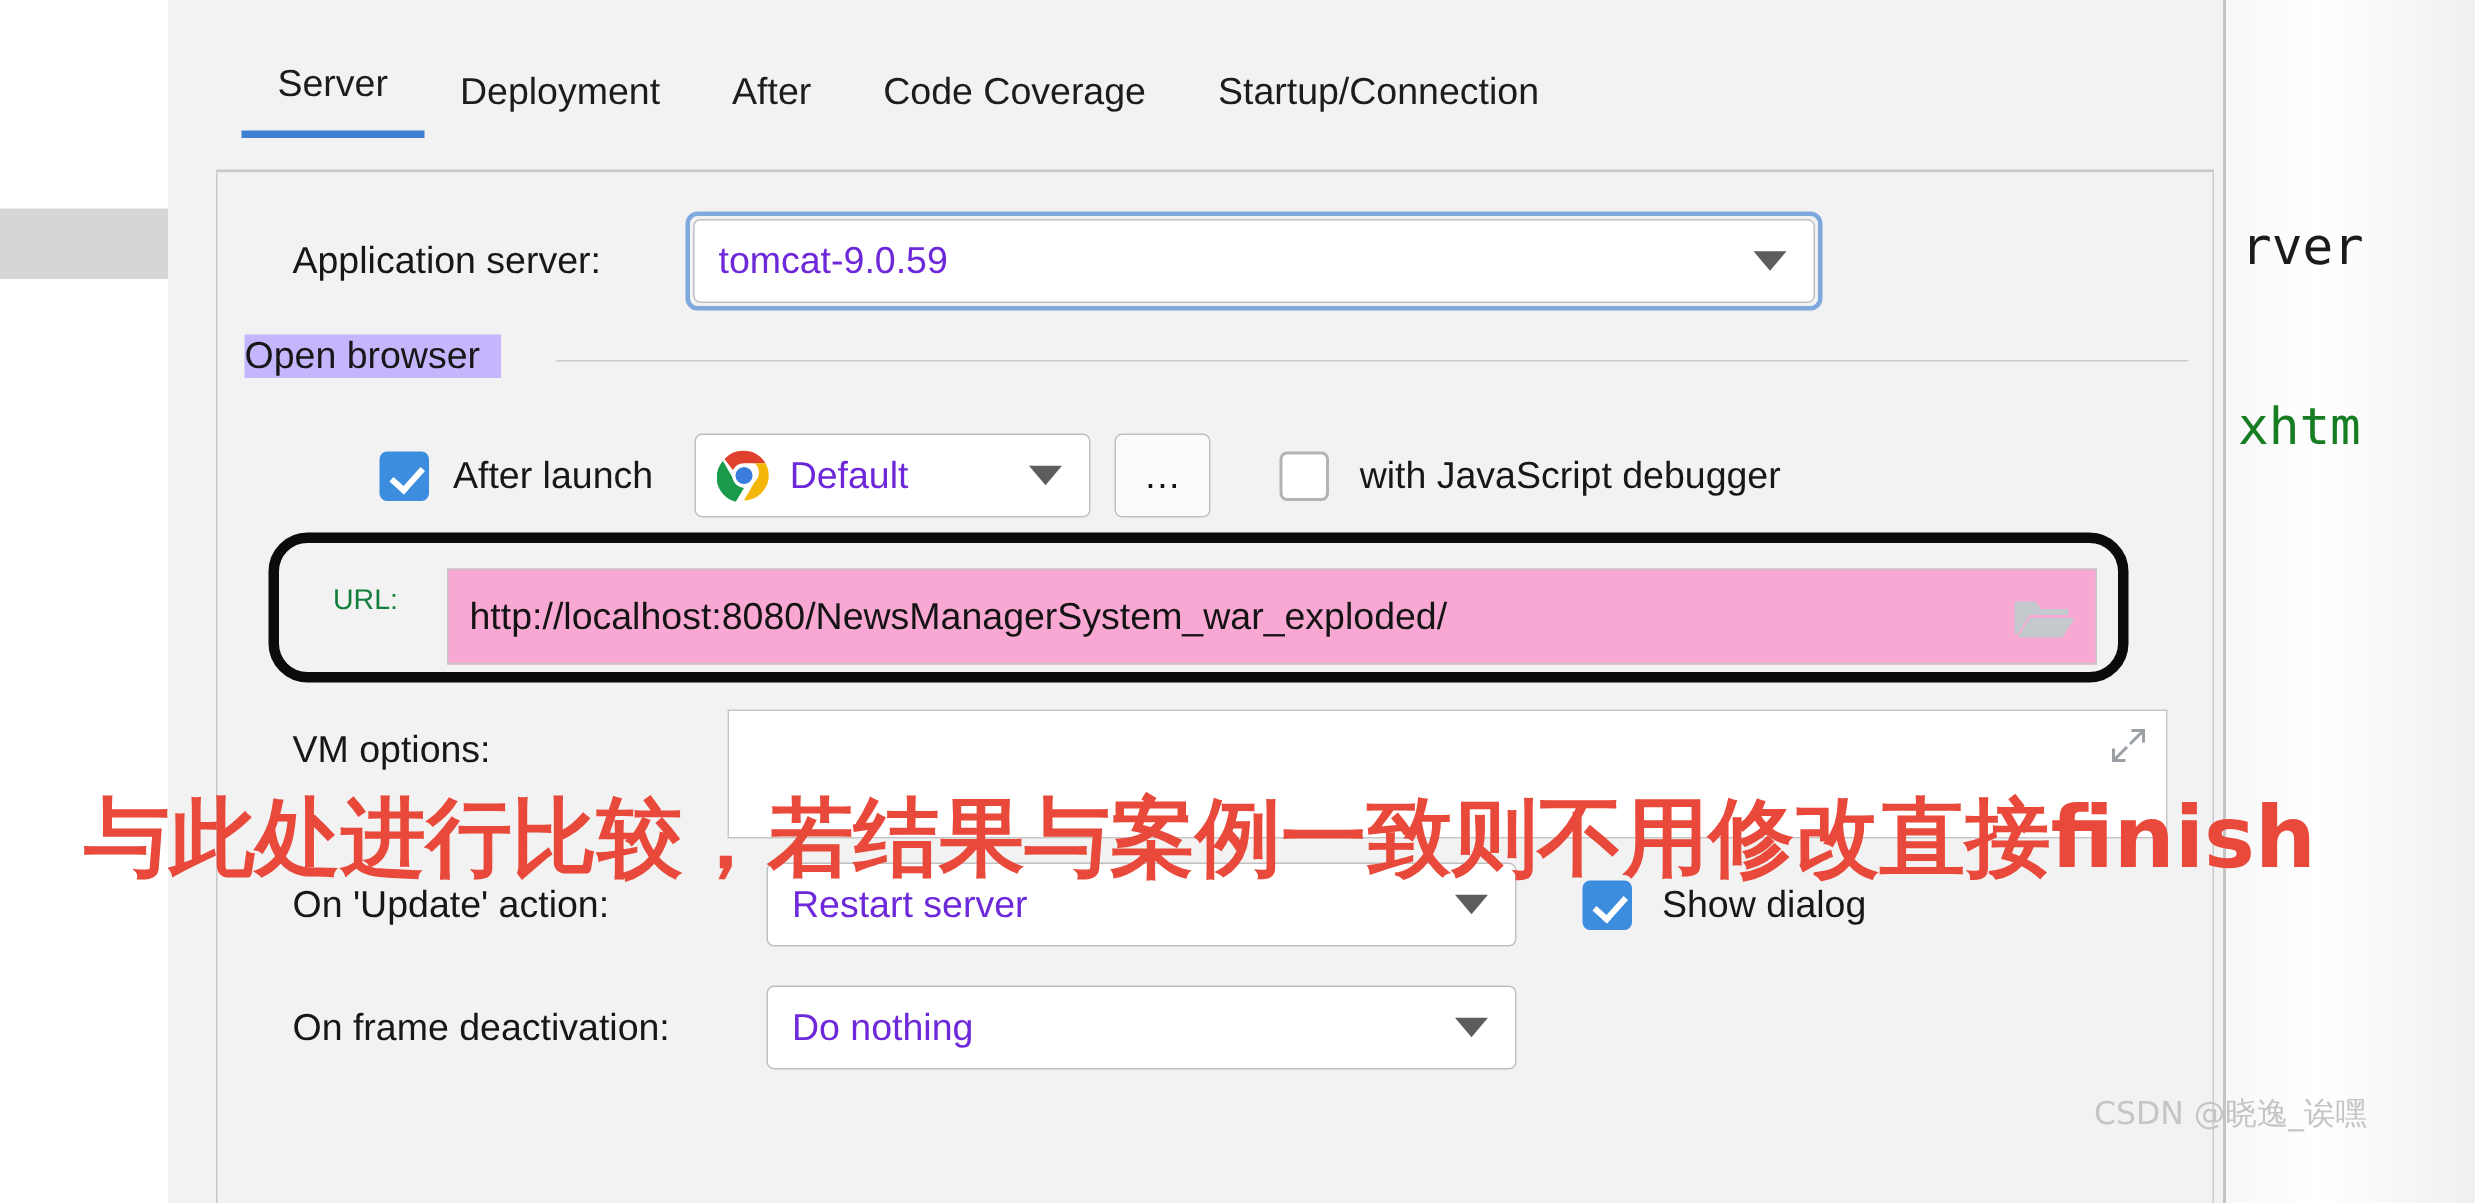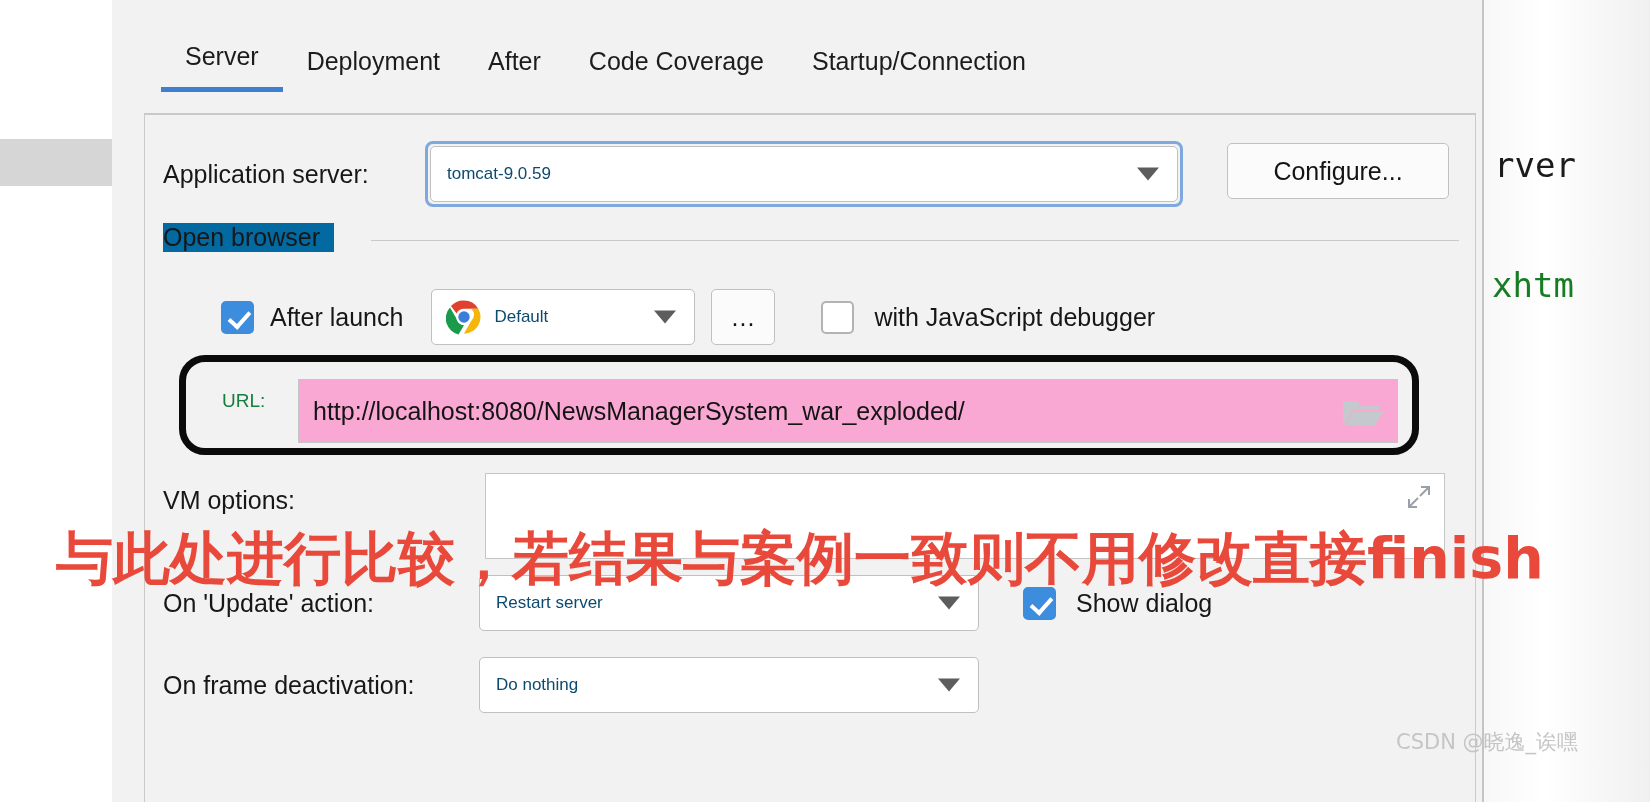--- a/index.html
+++ b/index.html
@@ -42,51 +42,51 @@
   .tab.active { border-bottom:5px solid #3f7fd0; }
 
   #tab-underline { position:absolute; left:32px; top:127px; width:1332px; height:2px; background:#c9c9c9; }
 
   
   #panel {
     position:absolute; left:32px; top:129px; width:1332px; height:700px;
     border:1px solid #c9c9c9; border-top:none; background:#f2f2f2;
   }
 
-  .row { position:absolute; display:flex; align-items:center; }
+  .row { position:absolute; display:flex; align-items:center;margin-left:32px; }
   .lbl { font-size:25px; color:#171717; white-space:nowrap; }
 
   
   #row-appserver { left:18px; top:26px; }
   #appserver-label { width:262px; }
   .combo {
     position:relative; background:#ffffff; border:1px solid #c0c0c0; border-radius:5px;
     height:56px; display:flex; align-items:center;
   }
-  .combo .val { font-size:17px; color:#0c4a6e; padding-left:16px; white-space:nowrap; overflow:hidden; }
+  .combo .val { font-size:25px; color:#6d28d9; padding-left:16px; white-space:nowrap; overflow:hidden; }
   .caret {
     position:absolute; right:18px; top:50%; transform:translateY(-50%);
     width:0; height:0; border-left:11px solid transparent; border-right:11px solid transparent;
     border-top:13px solid #5d5d5d;
   }
   #appserver-combo-wrap {
     border:3px solid #7fa9dd; border-radius:8px; padding:2px; background:#7fa9dd00;
   }
   #appserver-combo { width:748px; }
 
   .btn {
     background:#fbfbfb; border:1px solid #c0c0c0; border-radius:5px;
     height:56px; padding:0 22px; font-size:25px; color:#141414;
     display:flex; align-items:center; justify-content:center; white-space:nowrap;
   }
   #configure-button { position:absolute; left:1082px; top:28px; width:222px; }
 
   
   #group-openbrowser { position:absolute; left:18px; top:108px; width:1296px; }
-  #group-title { font-size:25px; color:#171717; position:absolute; left:0; top:0; background:#0369a1; padding-right:14px; }
+  #group-title { font-size:25px; color:#171717; position:absolute; left:0; top:0; background:#c4b5fd; padding-right:14px; }
   #group-line { position:absolute; left:208px; top:17px; right:0; height:1px; background:#c9c9c9; }
 
   
   #row-afterlaunch { left:76px; top:174px; }
   .cbox {
     width:33px; height:33px; border-radius:5px; border:2px solid #b3b3b3; background:#ffffff;
     display:inline-block; position:relative; flex:none;
   }
   .cbox.checked { background:#3c8dde; border-color:#3c8dde; }
   .cbox.checked::after {
@@ -179,21 +179,20 @@
     <div class="row" id="row-appserver">
       <div class="lbl" id="appserver-label">Application server:</div>
       <div id="appserver-combo-wrap">
         <div class="combo" id="appserver-combo">
           <span class="val">tomcat-9.0.59</span>
           <span class="caret"></span>
         </div>
       </div>
     </div>
 
-    <div class="btn" id="configure-button">Configure...</div>
 
     <div id="group-openbrowser">
       <div id="group-title">Open browser</div>
       <div id="group-line"></div>
     </div>
 
     <div class="row" id="row-afterlaunch">
       <span class="cbox checked"></span>
       <span class="lbl" id="afterlaunch-label">After launch</span>
 

